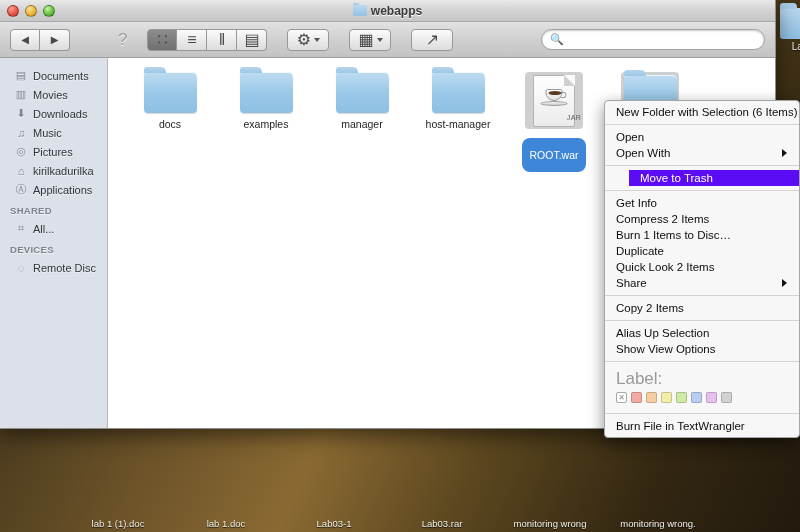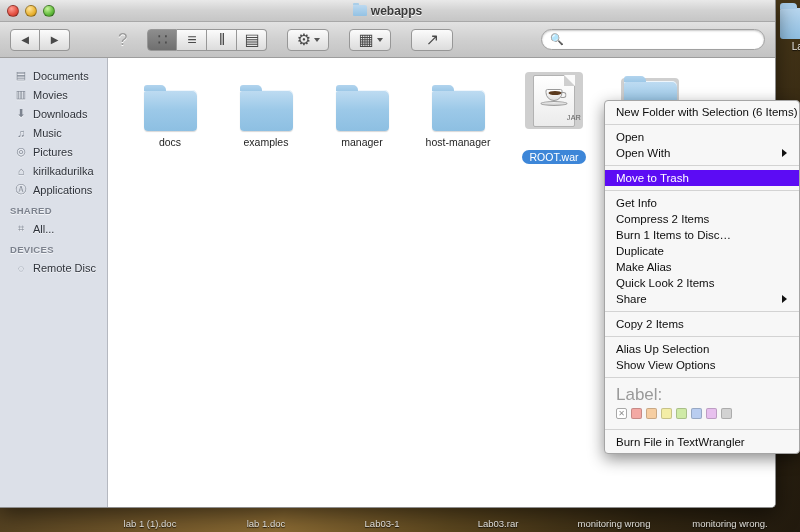--- a/index.html
+++ b/index.html
@@ -27,30 +27,30 @@
   #desktop-right-folder .dfold:before {
     content: ""; position: absolute; top: -5px; left: 0; width: 17px; height: 6px;
     background: #a8cde9; border-radius: 3px 4px 0 0;
   }
   #desktop-right-folder .dlabel {
     font-size: 10px; color: #f2f0ea; text-shadow: 0 1px 1px rgba(0,0,0,.8);
     margin-top: 2px; white-space: nowrap;
   }
   #desktop-bottom-row {
     position: absolute; left: 0; bottom: 0; width: 800px; height: 26px;
-    display: flex; align-items: flex-end; padding-left: 100px; gap: 16px;
+    display: flex; align-items: flex-end; padding-left: 68px; gap: 8px;
   }
   #desktop-bottom-row .ditem {
     width: 100px; text-align: center; font-size: 9.5px; color: #f4f2ec;
     text-shadow: 0 1px 1px rgba(0,0,0,.85); padding-bottom: 3px;
     white-space: nowrap; overflow: hidden;
   }
   
   #finder-window {
-    position: absolute; left: 0; top: 0; width: 776px; height: 508px;
+    position: absolute; left: 0; top: 0; width: 776px; height: 429px;
     background: #fff;
     border: 1px solid #8e8e8e; border-top: none; border-left: none;
     border-radius: 0 0 5px 0;
     box-shadow: 0 6px 22px rgba(0,0,0,.55);
     overflow: hidden;
   }
   .titlebar {
     height: 22px; width: 100%;
     background: linear-gradient(180deg,#e9e9e9 0%, #d2d2d2 50%, #c6c6c6 100%);
     border-bottom: 1px solid #a8a8a8;
@@ -121,39 +121,39 @@
   }
   .side-item {
     height: 19px; display: flex; align-items: center; gap: 5px;
     padding-left: 14px; color: #2e323a; font-size: 11px;
     text-shadow: 0 1px 0 rgba(255,255,255,.6);
   }
   .side-item .sicn { width: 14px; height: 14px; display: flex; align-items: center; justify-content: center; font-size: 11px; color: #7d8490; }
   .content {
     flex: 1; background: #fff; position: relative; padding: 14px 0 0 0;
   }
-  .icon-grid { display: flex; padding-left: 14px; align-items: center; }
+  .icon-grid { display: flex; padding-left: 14px; }
   .file-cell { width: 96px; text-align: center; }
   .folder-icon {
     width: 53px; height: 41px; margin: 0 auto; position: relative;
     background: linear-gradient(180deg,#bfdcf2 0%, #9cc9e8 48%, #8dbfe2 100%);
     border-radius: 2px 5px 4px 4px;
     box-shadow: inset 0 1px 0 rgba(255,255,255,.75), 0 1px 1px rgba(0,0,0,.16);
   }
   .folder-icon:before {
     content: ""; position: absolute; top: -5px; left: 0; width: 22px; height: 6px;
     background: linear-gradient(180deg,#b2d4ee,#9dc8e7); border-radius: 3px 5px 0 0;
   }
   .file-name { font-size: 10.5px; color: #1e1e1e; margin-top: 5px; }
   .file-cell.selected .icon-wrap {
     background: #cfcfcf; border-radius: 4px; padding: 3px 0 2px; display: inline-block; width: 58px;
   }
   .file-cell.selected .file-name {
-    background: #3d86d8; color: #fff; border-radius: 8px; padding: 1px 7px;
-    display: inline-block; margin-top: 17px;
+    background: #3d86d8; color: #fff; border-radius: 8px; padding: 11px 7px;
+    display: inline-block; margin-top: 5px;
   }
   .jar-icon {
     width: 42px; height: 52px; margin: 0 auto; position: relative;
     background: linear-gradient(180deg,#ffffff,#ebebeb);
     border: 1px solid #b2b2b2; border-radius: 2px;
   }
   .jar-icon .corner {
     position: absolute; top: -1px; right: -1px;
     border-width: 0 11px 11px 0; border-style: solid;
     border-color: #cfcfcf #fbfbfb;
@@ -374,28 +374,27 @@
   <div class="menu-item">New Folder with Selection (6 Items)</div>
   <div class="menu-sep"></div>
 
   <div class="menu-item">Open</div>
   <div class="menu-item">
     <span>Open With</span>
     <span class="sub-arrow"></span>
   </div>
   <div class="menu-sep"></div>
 
-  <div class="menu-item highlight" style="background: rgb(92, 12, 244);">Move to Trash</div>
+  <div class="menu-item highlight" style="background: rgb(92, 12, 244); margin-left: 24px;">Move to Trash</div>
   <div class="menu-sep"></div>
 
   <div class="menu-item">Get Info</div>
   <div class="menu-item">Compress 2 Items</div>
   <div class="menu-item">Burn 1 Items to Disc…</div>
   <div class="menu-item">Duplicate</div>
-  <div class="menu-item">Make Alias</div>
   <div class="menu-item">Quick Look 2 Items</div>
   <div class="menu-item">
     <span>Share</span>
     <span class="sub-arrow"></span>
   </div>
   <div class="menu-sep"></div>
 
   <div class="menu-item">Copy 2 Items</div>
   <div class="menu-sep"></div>
 

